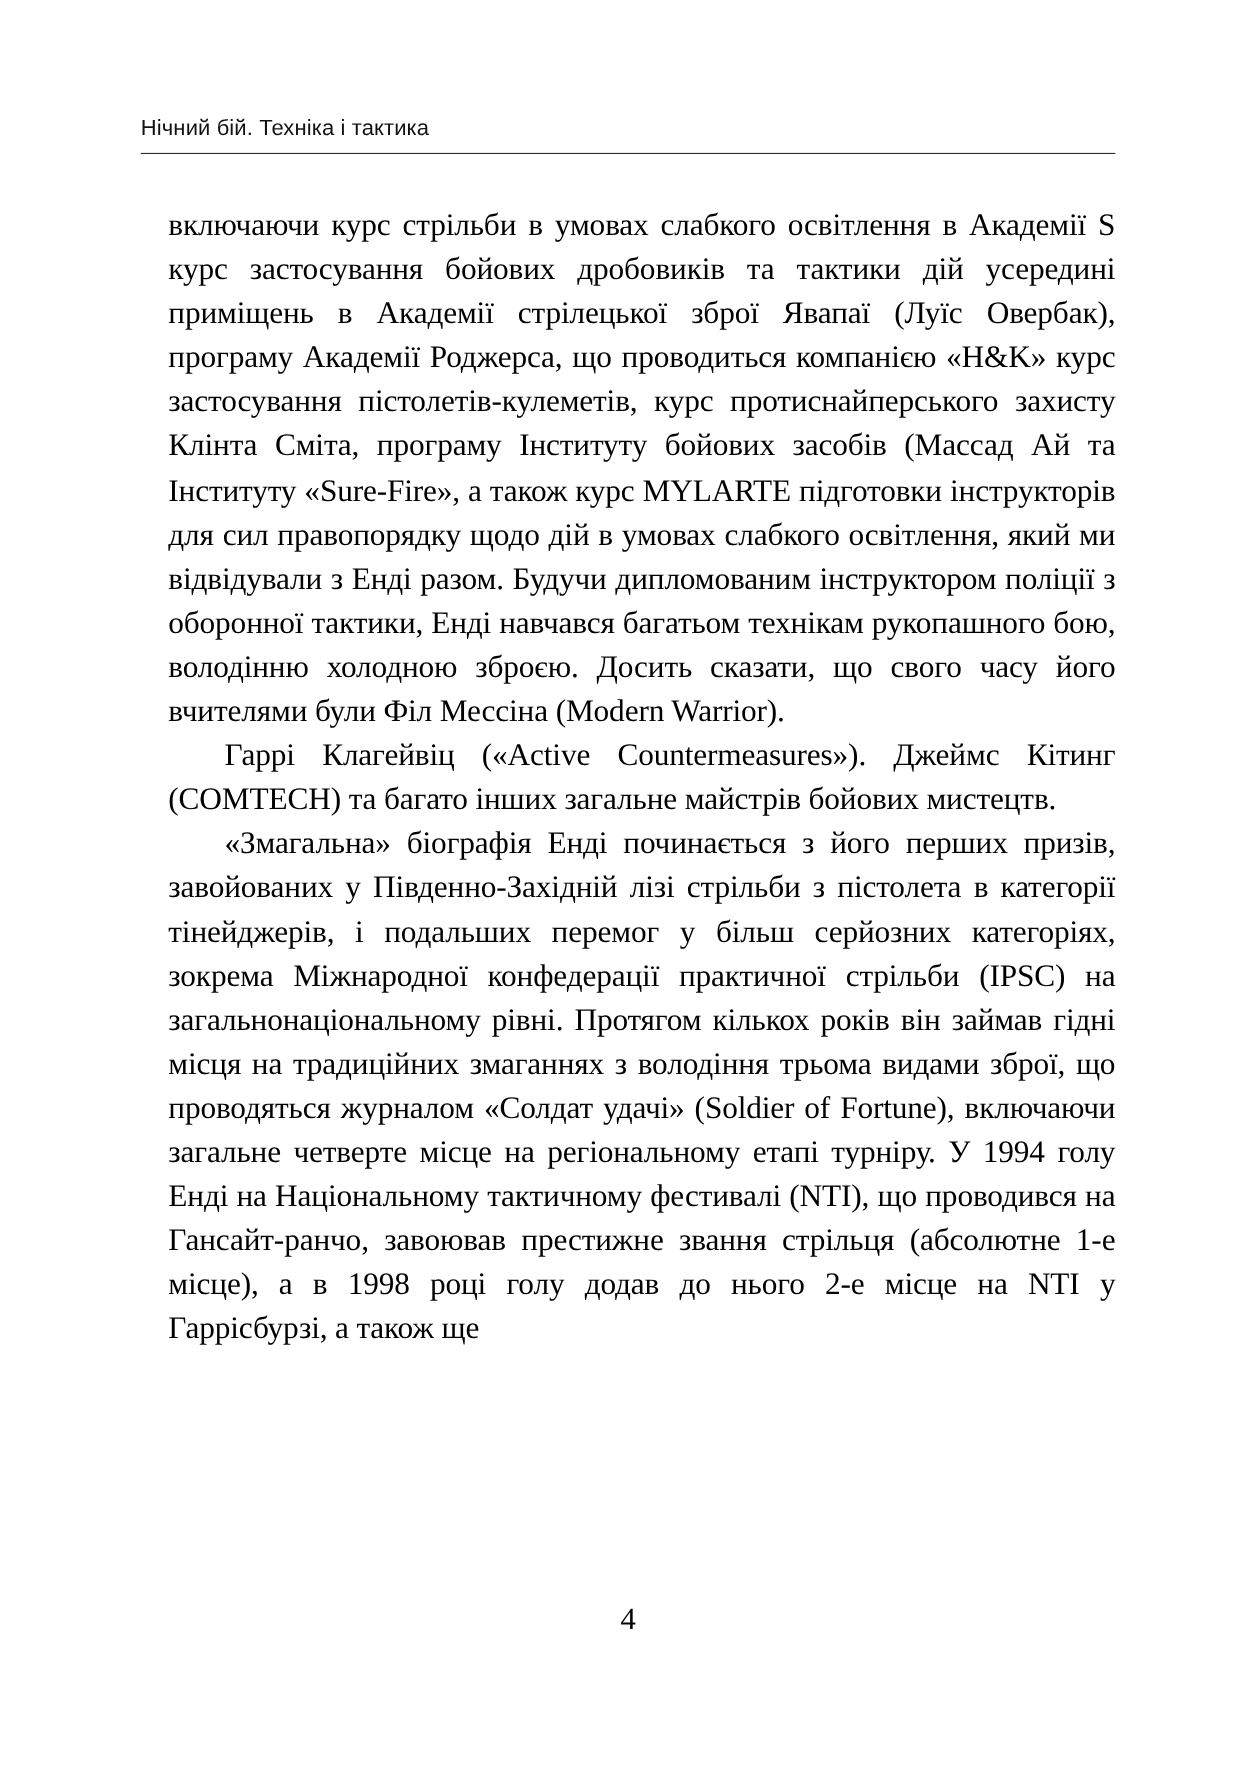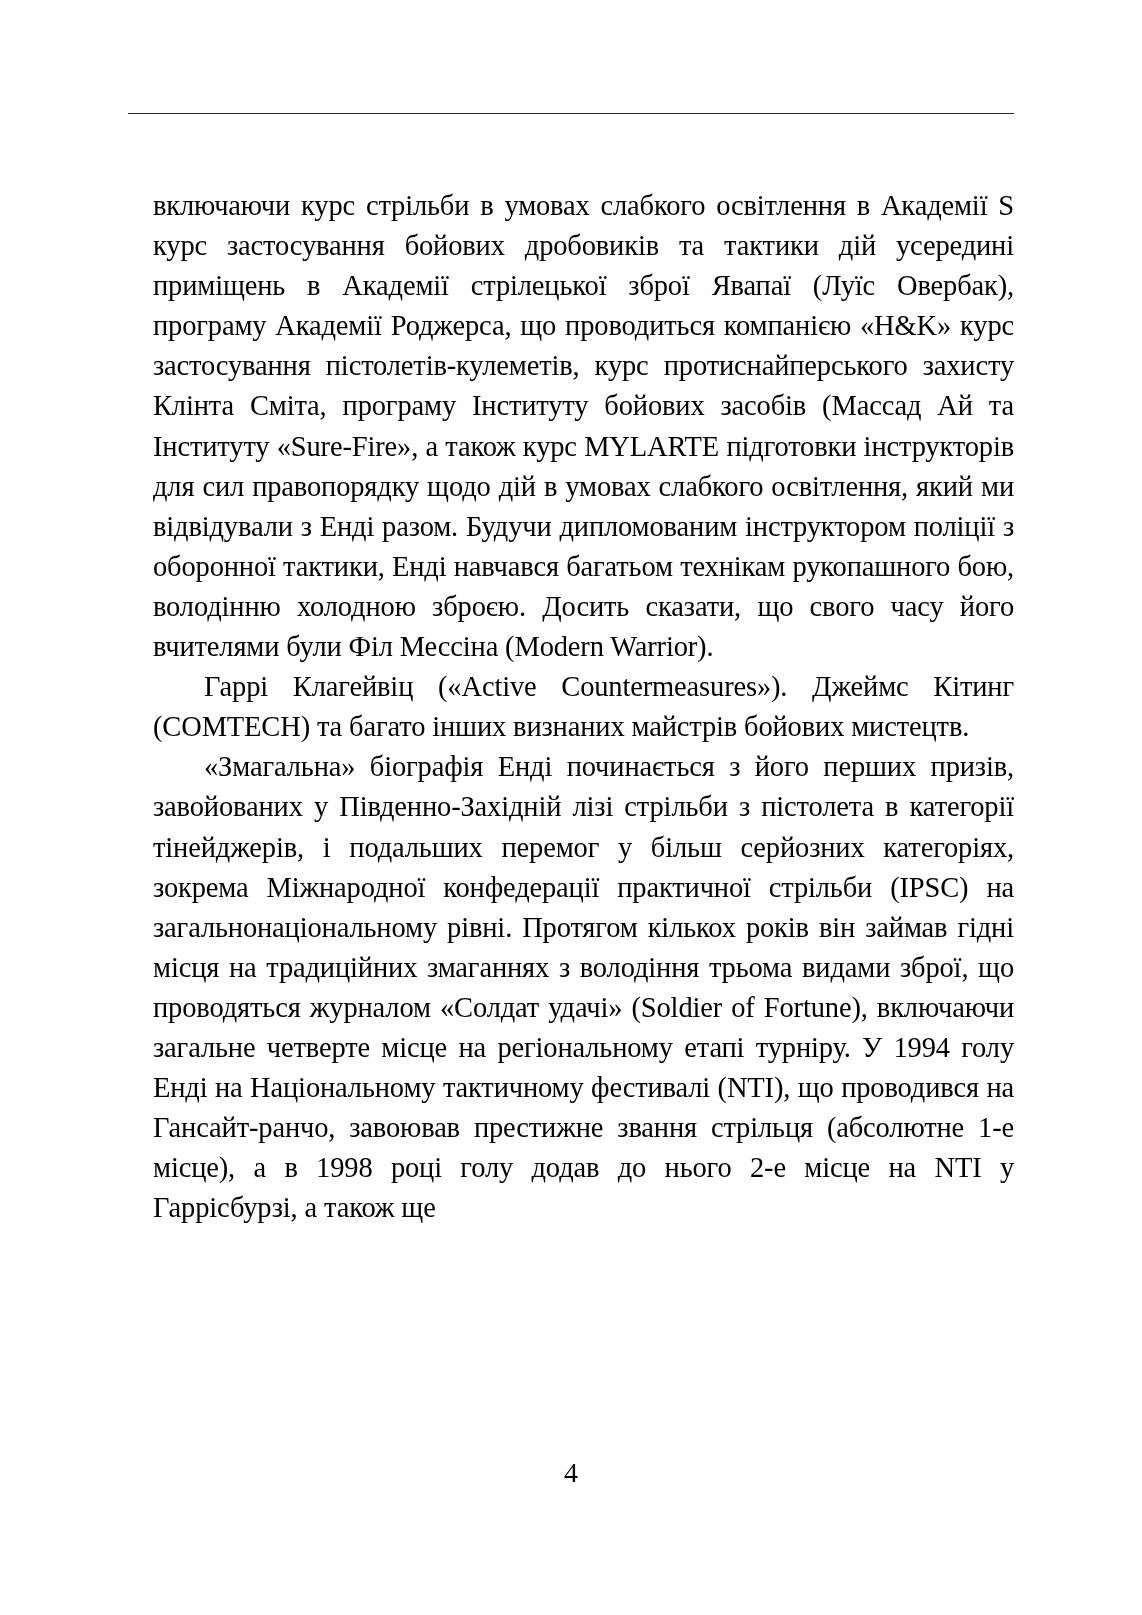--- a/index.html
+++ b/index.html
@@ -92,26 +92,27 @@
     line-height: 36px;
     color: #000000;
   }
 </style>
 </head>
 <body>
 
 <div class="page">
 
   <div class="running-head">
+    <div class="running-head-text">Нічний бій. Техніка і тактика</div>
     <div class="running-head-rule"></div>
   </div>
 
   <div class="textblock">
     <p class="para continued">включаючи курс стрільби в умовах слабкого освітлення в Академії S курс застосування бойових дробовиків та тактики дій усередині приміщень в Академії стрілецької зброї Явапаї (Луїс Овербак), програму Академії Роджерса, що проводиться компанією «H&amp;K» курс застосування пістолетів-кулеметів, курс протиснайперського захисту Клінта Сміта, програму Інституту бойових засобів (Массад Ай та Інституту «Sure-Fire», а також курс MYLARTE підготовки інструкторів для сил правопорядку щодо дій в умовах слабкого освітлення, який ми відвідували з Енді разом. Будучи дипломованим інструктором поліції з оборонної тактики, Енді навчався багатьом технікам рукопашного бою, володінню холодною зброєю. Досить сказати, що свого часу його вчителями були Філ Мессіна (Modern Warrior).</p>
-    <p class="para">Гаррі Клагейвіц («Active Countermeasures»). Джеймс Кітинг (COMTECH) та багато інших визнаних майстрів бойових мистецтв.</p>
+    <p class="para">Гаррі Клагейвіц («Active Countermeasures»). Джеймс Кітинг (COMTECH) та багато інших загальне майстрів бойових мистецтв.</p>
     <p class="para">«Змагальна» біографія Енді починається з його перших призів, завойованих у Південно-Західній лізі стрільби з пістолета в категорії тінейджерів, і подальших перемог у більш серйозних категоріях, зокрема Міжнародної конфедерації практичної стрільби (IPSC) на загальнонаціональному рівні. Протягом кількох років він займав гідні місця на традиційних змаганнях з володіння трьома видами зброї, що проводяться журналом «Солдат удачі» (Soldier of Fortune), включаючи загальне четверте місце на регіональному етапі турніру. У 1994 голу Енді на Національному тактичному фестивалі (NTI), що проводився на Гансайт-ранчо, завоював престижне звання стрільця (абсолютне 1-е місце), а в 1998 році голу додав до нього 2-е місце на NTI у Гаррісбурзі, а також ще</p>
   </div>
 
   <div class="folio">
     <span class="folio-number">4</span>
   </div>
 
 </div>
 
 </body></html>

